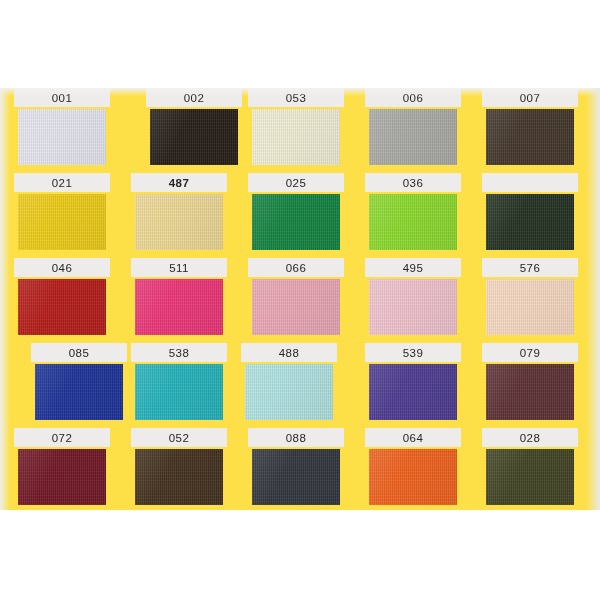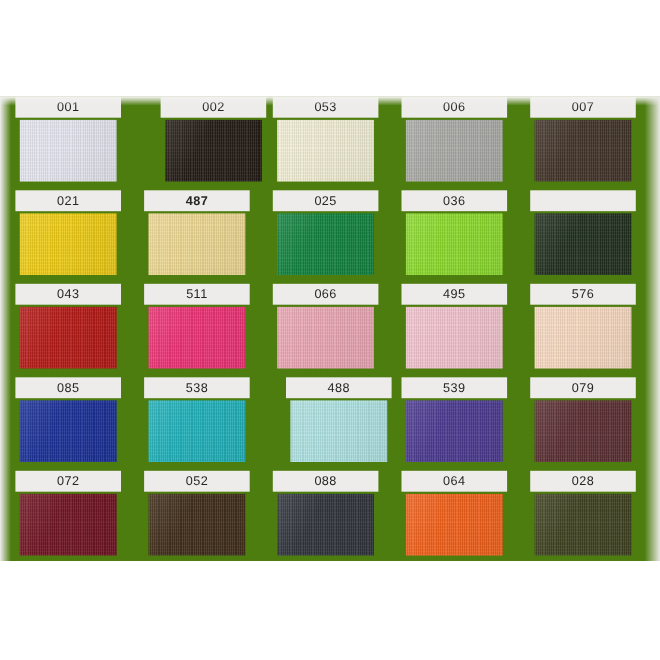--- a/index.html
+++ b/index.html
@@ -23,21 +23,21 @@
     background: #ffffff;
   }
 
   
   .chart-card {
     position: absolute;
     left: 0px;
     top: 88px;
     width: 600px;
     height: 422px;
-    background: #4d7c0f;
+    background: #fde047;
   }
 
   .chart-inner {
     position: absolute;
     left: 14px;
     top: 0px;
     width: 572px;
     height: 422px;
   }
 
@@ -201,21 +201,21 @@
             <div class="swatch-chip" style="background: rgb(138, 217, 44);"></div>
           </div>
           <div class="swatch-cell" style="left: 468px;">
             <div class="swatch-label-band"></div>
             <div class="swatch-chip" style="background: rgb(33, 48, 31);"></div>
           </div>
         </div>
         <div class="swatch-row">
           <div class="swatch-cell" style="left: 0px;">
             <div class="swatch-label-band"></div>
-            <div class="swatch-label">043</div>
+            <div class="swatch-label">046</div>
             <div class="swatch-chip" style="background: rgb(180, 26, 23);"></div>
           </div>
           <div class="swatch-cell" style="left: 117px;">
             <div class="swatch-label-band"></div>
             <div class="swatch-label">511</div>
             <div class="swatch-chip" style="background: rgb(236, 52, 118);"></div>
           </div>
           <div class="swatch-cell" style="left: 234px;">
             <div class="swatch-label-band"></div>
             <div class="swatch-label">066</div>
@@ -226,31 +226,31 @@
             <div class="swatch-label">495</div>
             <div class="swatch-chip" style="background: rgb(240, 194, 204);"></div>
           </div>
           <div class="swatch-cell" style="left: 468px;">
             <div class="swatch-label-band"></div>
             <div class="swatch-label">576</div>
             <div class="swatch-chip" style="background: rgb(246, 216, 192);"></div>
           </div>
         </div>
         <div class="swatch-row">
-          <div class="swatch-cell" style="left: 0px;">
+          <div class="swatch-cell" style="left: 17px;">
             <div class="swatch-label-band"></div>
             <div class="swatch-label">085</div>
             <div class="swatch-chip" style="background: rgb(27, 49, 151);"></div>
           </div>
           <div class="swatch-cell" style="left: 117px;">
             <div class="swatch-label-band"></div>
             <div class="swatch-label">538</div>
             <div class="swatch-chip" style="background: rgb(35, 178, 187);"></div>
           </div>
-          <div class="swatch-cell" style="left: 246px;">
+          <div class="swatch-cell" style="left: 227px;">
             <div class="swatch-label-band"></div>
             <div class="swatch-label">488</div>
             <div class="swatch-chip" style="background: rgb(176, 226, 226);"></div>
           </div>
           <div class="swatch-cell" style="left: 351px;">
             <div class="swatch-label-band"></div>
             <div class="swatch-label">539</div>
             <div class="swatch-chip" style="background: rgb(75, 58, 144);"></div>
           </div>
           <div class="swatch-cell" style="left: 468px;">

